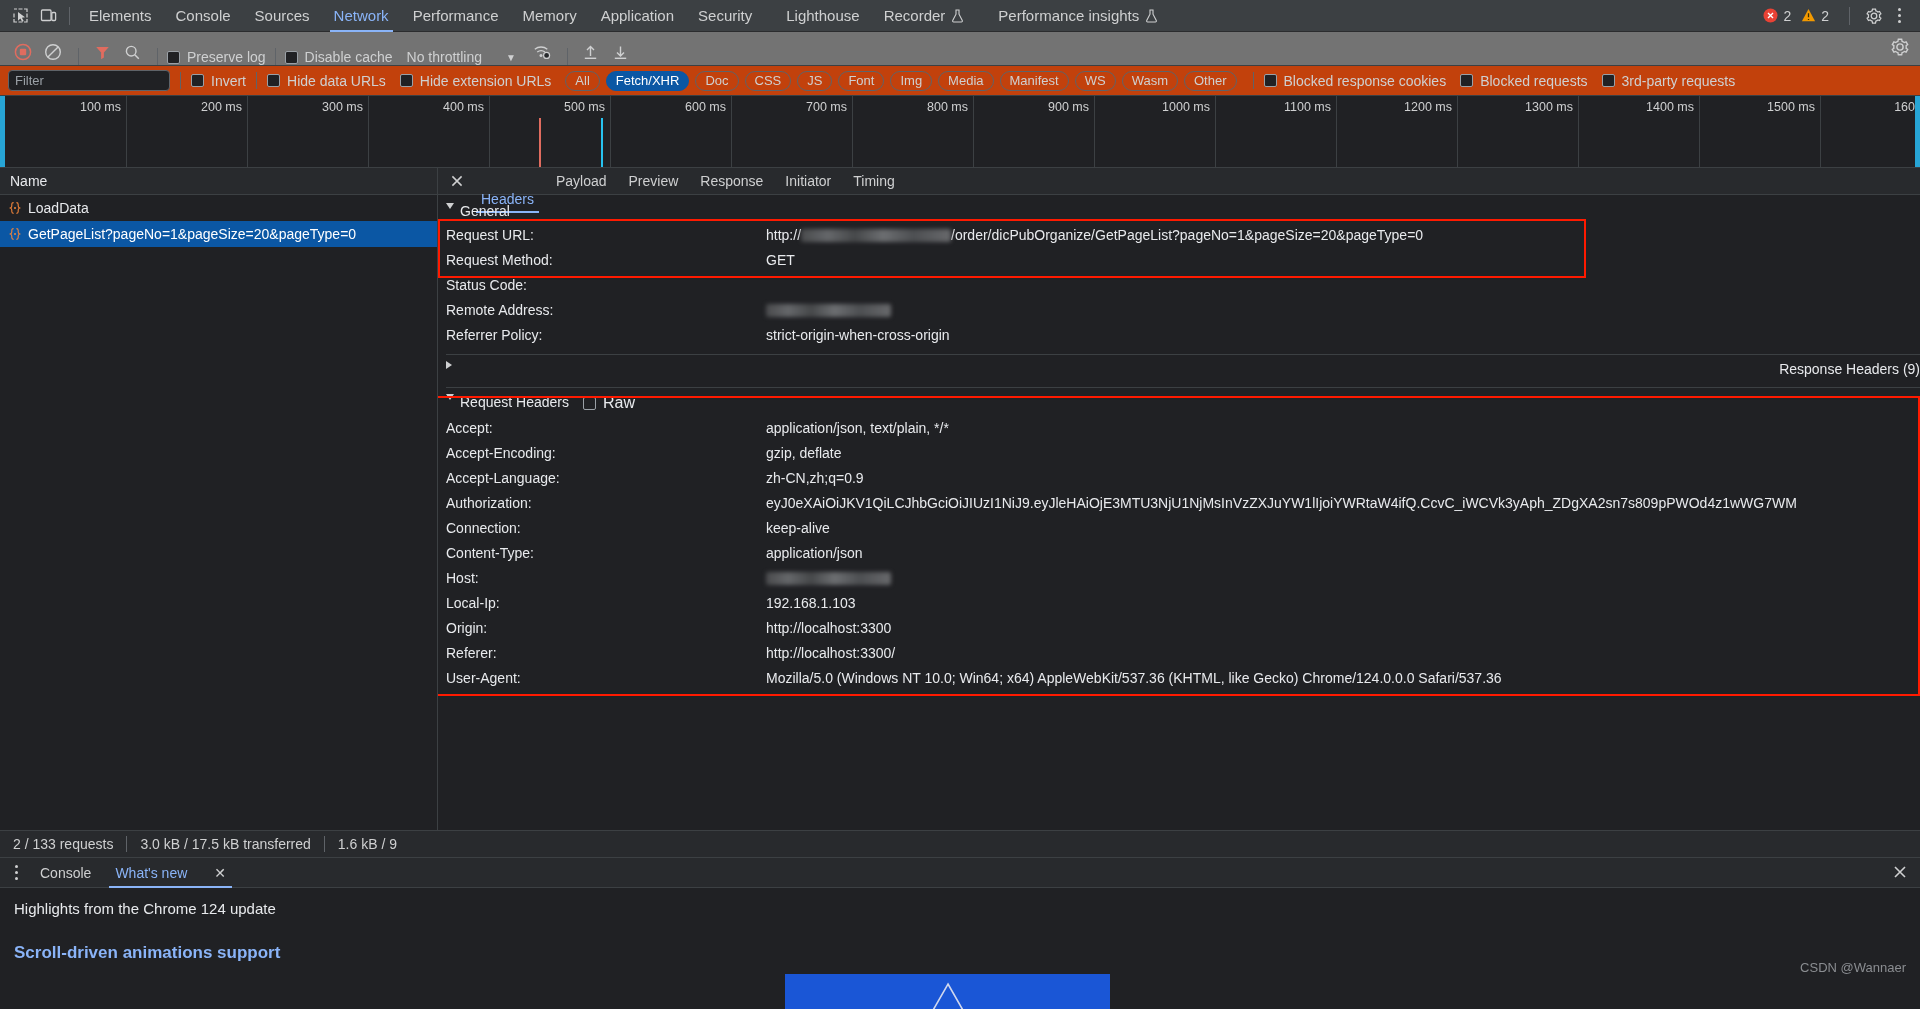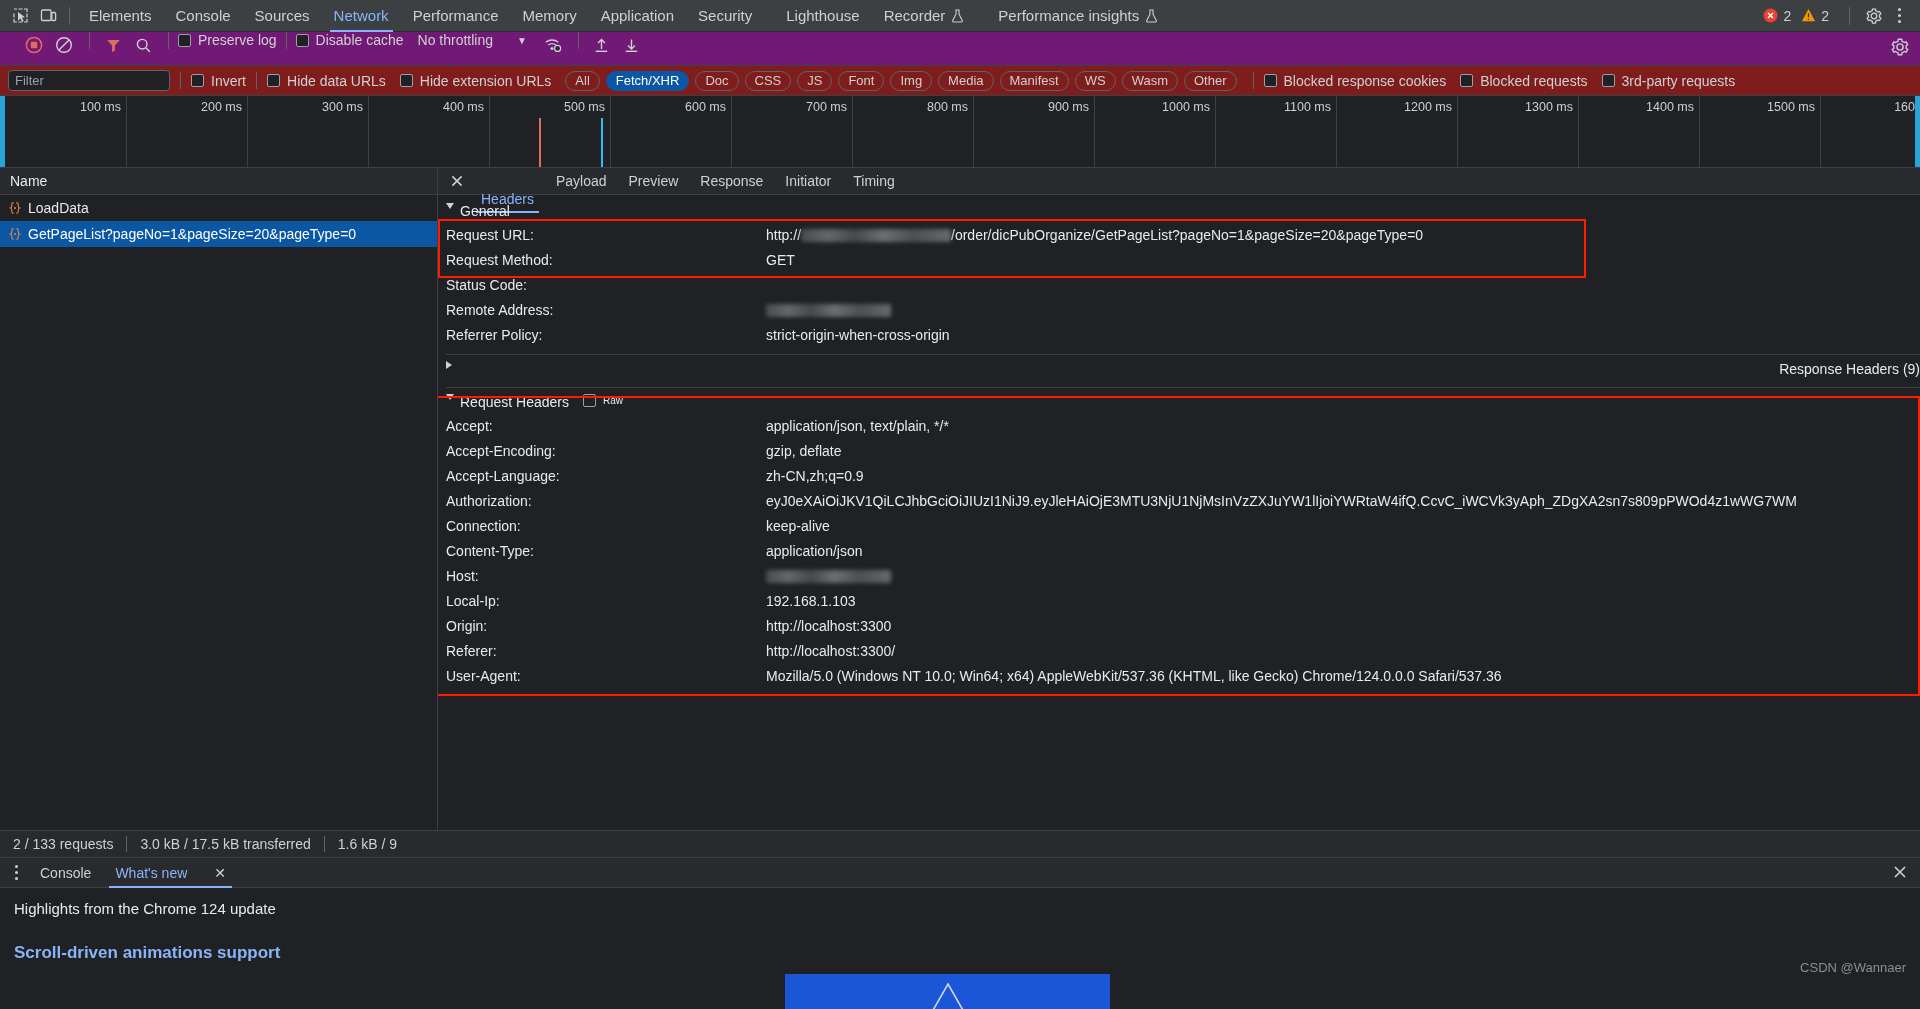--- a/index.html
+++ b/index.html
@@ -32,36 +32,36 @@
   .mtab .flask { margin-left: 6px; display:inline-flex; }
   .mt-right { margin-left: auto; display:flex; align-items:center; padding-right: 4px; }
   .badge { display:flex; align-items:center; font-size: 14px; color:#cfd0d1; margin-right: 10px; }
   .badge .dot { width:15px; height:15px; margin-right:5px; display:inline-flex; }
   .vsep2 { width:1px; height:18px; background:#5f6368; margin: 0 10px; }
   .kebab { width:22px; display:flex; flex-direction:column; align-items:center; gap:3px; cursor:pointer; }
   .kebab i { width:3px; height:3px; background:#cfd0d1; border-radius:50%; display:block; }
 
   
   .netbar {
-    height: 34px; min-height:34px; background: #701a75; display:flex; align-items:flex-start;
-    padding: 0 20px; border-bottom: 1px solid #3c4043; position:relative;
+    height: 34px; min-height:34px; background: #737373; display:flex; align-items:flex-end;
+    padding: 0 9px; border-bottom: 1px solid #3c4043; position:relative;
   }
   .nb-btn { width: 28px; height: 26px; display:flex; align-items:center; justify-content:center; cursor:pointer; margin-right:2px;}
   .nb-sep { width:1px; height:17px; background:#5f6368; margin: 0 9px; }
   .cbx { display:flex; align-items:center; font-size:14px; color:#cfd0d1; cursor:pointer; white-space:nowrap; }
   .cbx .box {
     width:13px; height:13px; border:1px solid #9aa0a6; border-radius:2px; margin-right:7px; background:#202124;
   }
   .throttle { display:flex; align-items:center; font-size:14px; color:#cfd0d1; cursor:pointer; margin-left:14px; }
   .caret { margin-left: 24px; font-size: 10px; color:#cfd0d1; }
   .gear-right { position:absolute; right: 10px; top: 5px; cursor:pointer; }
 
   
   .filterbar {
-    height: 30px; min-height:30px; background:#7f1d1d; display:flex; align-items:center;
+    height: 30px; min-height:30px; background:#c2410c; display:flex; align-items:center;
     padding: 0 8px; border-bottom:1px solid #3c4043;
   }
   .filter-input {
     width: 162px; height: 21px; background:#202124; border:1px solid #5f6368; border-radius:4px;
     color:#e8eaed; font-size:13px; padding: 0 6px; outline:none; font-family:"Liberation Sans", sans-serif;
   }
   .filter-input::placeholder { color:#9aa0a6; }
   .chip {
     height: 20px; padding: 0 9px; border:1px solid #5f6368; border-radius:10px;
     font-size:13px; color:#cfd0d1; display:flex; align-items:center; margin-right:6px; cursor:pointer;
@@ -116,21 +116,21 @@
   .tri.down { border-left:4.5px solid transparent; border-right:4.5px solid transparent; border-top:6px solid #cfd0d1; }
   .tri.right { border-top:4.5px solid transparent; border-bottom:4.5px solid transparent; border-left:6px solid #cfd0d1; }
   .hrow { display:flex; font-size:14px; line-height:25px; color:#e8eaed; padding-left: 8px; }
   .hname { width: 320px; min-width:320px; color:#e8eaed; }
   .hval { flex:1; color:#e8eaed; word-break: break-all; padding-right: 18px; }
   .statusdot { width:11px; height:11px; border-radius:50%; background:#2ecc4a; display:inline-block; margin-right:6px; vertical-align:-1px; }
   .redact { display:inline-block; height:13px; vertical-align:-2px; background:
       linear-gradient(90deg,#4a4b4d 0%, #65676a 18%, #46484a 36%, #6c6e71 55%, #4d4f52 75%, #68696c 100%);
       filter: blur(2.2px); border-radius:2px; }
   .hr { height:1px; background:#3c4043; margin: 6px 0 2px 8px; }
-  .raw-cbx { display:inline-flex; align-items:center; margin-left: 14px; font-size:10px; color:#e8eaed; cursor:pointer; }
+  .raw-cbx { display:inline-flex; align-items:center; margin-left: 14px; font-size:16px; color:#e8eaed; cursor:pointer; }
   .raw-cbx .box { width:13px;height:13px;border:1px solid #9aa0a6;border-radius:2px;margin-right:7px;background:#202124;}
 
   .redbox { position:absolute; border: 2px solid #ff1a00; pointer-events:none; }
 
   
   .statusbar {
     height: 27px; min-height:27px; background:#282a2d; border-top:1px solid #3c4043;
     display:flex; align-items:center; font-size:14px; color:#cfd0d1; overflow:hidden;
   }
   .sb-item { padding: 0 13px; white-space:nowrap; }

